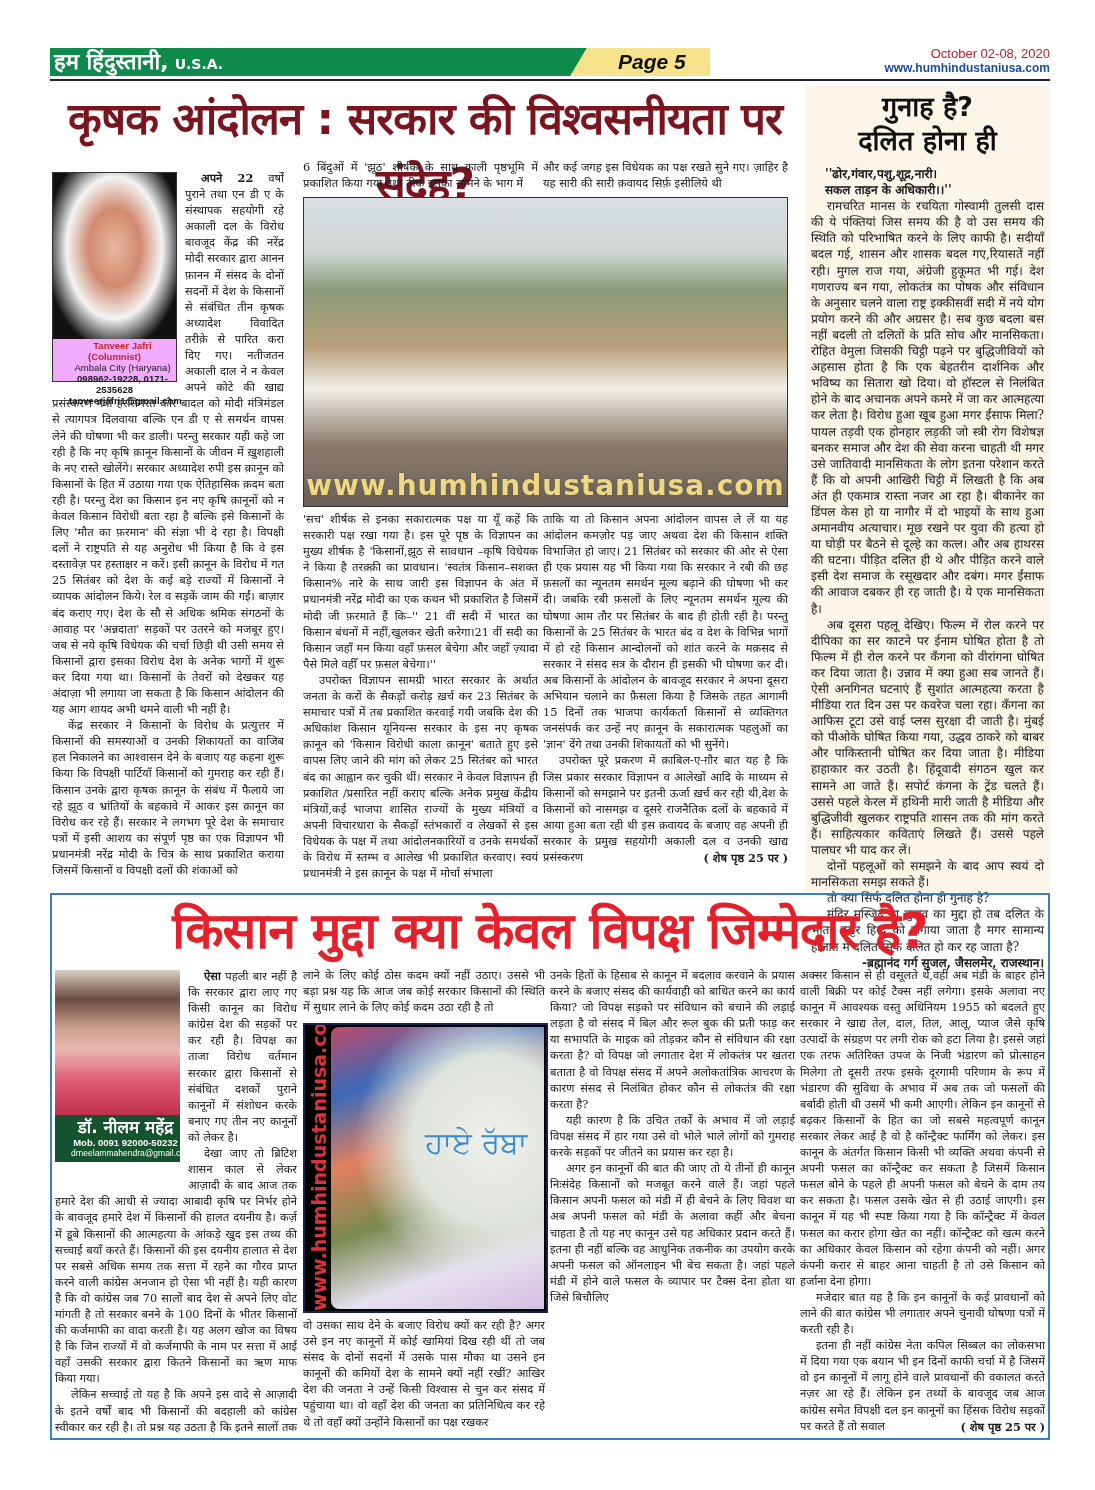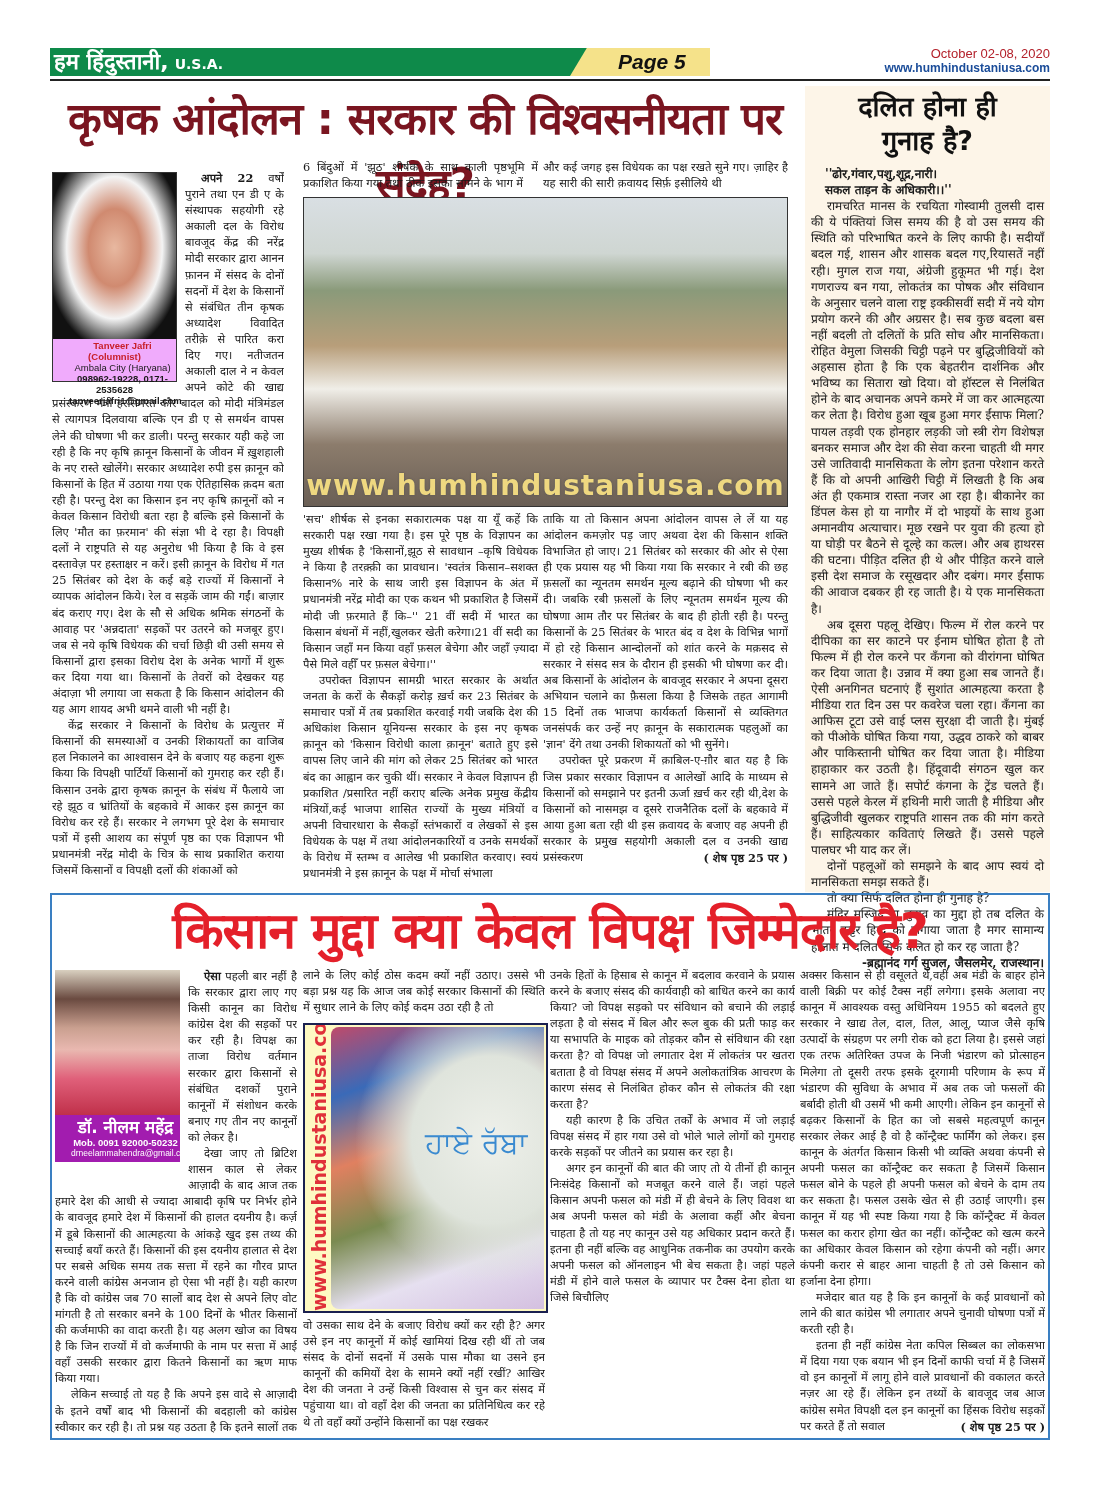--- a/index.html
+++ b/index.html
@@ -57,26 +57,26 @@
   .headline2 { position: absolute; left: 50px; top: 896px; width: 1000px; height: 70px; text-align: center; font-family: "DejaVu Sans", sans-serif; font-weight: bold; font-size: 50px; color: #e4202a; line-height: 70px; letter-spacing: -1px; }
 
   .d1 { left: 55px; top: 968px; width: 242px; height: 468px; }
   .d2t { left: 303px; top: 968px; width: 242px; height: 50px; }
   .d2 { left: 303px; top: 1318px; width: 242px; height: 118px; }
   .d3 { left: 550px; top: 968px; width: 245px; height: 468px; }
   .d4 { left: 800px; top: 968px; width: 245px; height: 468px; }
 
   .author2 { float: left; width: 125px; height: 205px; margin: 2px 8px 4px 0; }
   .author2 .photo { width: 100%; height: 145px; background: linear-gradient(180deg, #d9d0c0 0%, #6a4a40 20%, #caa090 40%, #e9b8b0 55%, #e0607a 75%, #c0304a 100%); }
-  .author2 .cap { background: #a21caf; color: #fff; text-align: center; font-family: "Liberation Sans", sans-serif; padding: 2px 0 3px; }
+  .author2 .cap { background: #14532d; color: #fff; text-align: center; font-family: "Liberation Sans", sans-serif; padding: 2px 0 3px; }
   .author2 .cap .name { font-family: "DejaVu Sans", sans-serif; font-size: 17px; font-weight: bold; line-height: 20px; }
   .author2 .cap .mob { font-size: 9.5px; font-weight: bold; line-height: 11px; }
   .author2 .cap .mail { font-size: 8.5px; line-height: 11px; }
 
-  .photo2 { position: absolute; left: 303px; top: 1023px; width: 245px; height: 290px; border: 2px solid #1a2050; background: #fef9c3; overflow: hidden; }
+  .photo2 { position: absolute; left: 303px; top: 1023px; width: 245px; height: 290px; border: 2px solid #1a2050; background: #000000; overflow: hidden; }
   .photo2 .img { position: absolute; left: 26px; top: 2px; right: 2px; bottom: 2px; border-radius: 8px 0 0 8px; background: radial-gradient(ellipse at 75% 40%, #eef0ea 0%, #dfe4dc 35%, transparent 60%), linear-gradient(160deg, #c04a6a 0%, #3a6ab8 20%, #e08060 40%, #7a8a50 60%, #e6e0f0 80%, #d4c0e0 100%); }
   .photo2 .bagtext { position: absolute; left: 120px; top: 100px; font-family: "DejaVu Sans", sans-serif; font-size: 30px; color: #3a8ad0; }
   .photo2 .vwm { position: absolute; left: 3px; top: 0; width: 22px; height: 100%; writing-mode: vertical-rl; transform: rotate(180deg); text-align: center; font-family: "DejaVu Sans", sans-serif; font-weight: bold; font-size: 19px; color: #e0303a; }
 </style>
 </head>
 <body>
 
 <div class="masthead">
   <div class="mast-green"></div>
   <div class="mast-title">
@@ -130,22 +130,22 @@
 <div class="col c3">
   <p class="noindent">ताकि या तो किसान अपना आंदोलन वापस ले लें या यह आंदोलन कमज़ोर पड़ जाए अथवा देश की किसान शक्ति विभाजित हो जाए। 21 सितंबर को सरकार की ओर से ऐसा ही एक प्रयास यह भी किया गया कि सरकार ने रबी की छह फ़सलों का न्यूनतम समर्थन मूल्य बढ़ाने की घोषणा भी कर दी। जबकि रबी फ़सलों के लिए न्यूनतम समर्थन मूल्य की घोषणा आम तौर पर सितंबर के बाद ही होती रही है। परन्तु किसानों के 25 सितंबर के भारत बंद व देश के विभिन्न भागों में हो रहे किसान आन्दोलनों को शांत करने के मक़सद से सरकार ने संसद सत्र के दौरान ही इसकी भी घोषणा कर दी। अब किसानों के आंदोलन के बावजूद सरकार ने अपना दूसरा अभियान चलाने का फ़ैसला किया है जिसके तहत आगामी 15 दिनों तक भाजपा कार्यकर्ता किसानों से व्यक्तिगत जनसंपर्क कर उन्हें नए क़ानून के सकारात्मक पहलुओं का 'ज्ञान' देंगे तथा उनकी शिकायतों को भी सुनेंगे।</p>
   <p>
     <span>उपरोक्त पूरे प्रकरण में क़ाबिल-ए-ग़ौर बात यह है कि जिस प्रकार सरकार विज्ञापन व आलेखों आदि के माध्यम से किसानों को समझाने पर इतनी ऊर्जा ख़र्च कर रही थी,देश के किसानों को नासमझ व दूसरे राजनैतिक दलों के बहकावे में आया हुआ बता रही थी इस क़वायद के बजाए वह अपनी ही सरकार के प्रमुख सहयोगी अकाली दल व उनकी खाद्य प्रसंस्करण</span>
     <span class="cont">( शेष पृष्ठ 25 पर )</span>
   </p>
 </div>
 
 <div class="sidebar">
   <div class="side-head">
+    <div>गुनाह है?</div>
     <div>दलित होना ही</div>
-    <div>गुनाह है?</div>
   </div>
   <div class="side-body">
     <p class="quote">''ढोर,गंवार,पशु,शूद्र,नारी।</p>
     <p class="quote">सकल ताड़न के अधिकारी।।''</p>
     <p>रामचरित मानस के रचयिता गोस्वामी तुलसी दास की ये पंक्तियां जिस समय की है वो उस समय की स्थिति को परिभाषित करने के लिए काफी है। सदीयाँ बदल गई, शासन और शासक बदल गए,रियासतें नहीं रही। मुगल राज गया, अंग्रेजी हुकूमत भी गई। देश गणराज्य बन गया, लोकतंत्र का पोषक और संविधान के अनुसार चलने वाला राष्ट्र इक्कीसवीं सदी में नये योग प्रयोग करने की और अग्रसर है। सब कुछ बदला बस नहीं बदली तो दलितों के प्रति सोच और मानसिकता। रोहित वेमुला जिसकी चिट्ठी पढ़ने पर बुद्धिजीवियों को अहसास होता है कि एक बेहतरीन दार्शनिक और भविष्य का सितारा खो दिया। वो हॉस्टल से निलंबित होने के बाद अचानक अपने कमरे में जा कर आत्महत्या कर लेता है। विरोध हुआ खूब हुआ मगर ईंसाफ मिला? पायल तड़वी एक होनहार लड़की जो स्त्री रोग विशेषज्ञ बनकर समाज और देश की सेवा करना चाहती थी मगर उसे जातिवादी मानसिकता के लोग इतना परेशान करते हैं कि वो अपनी आखिरी चिट्ठी में लिखती है कि अब अंत ही एकमात्र रास्ता नजर आ रहा है। बीकानेर का डिंपल केस हो या नागौर में दो भाइयों के साथ हुआ अमानवीय अत्याचार। मूछ रखने पर युवा की हत्या हो या घोड़ी पर बैठने से दूल्हे का कत्ल। और अब हाथरस की घटना। पीड़ित दलित ही थे और पीड़ित करने वाले इसी देश समाज के रसूखदार और दबंग। मगर ईंसाफ की आवाज दबकर ही रह जाती है। ये एक मानसिकता है।</p>
     <p>अब दूसरा पहलू देखिए। फिल्म में रोल करने पर दीपिका का सर काटने पर ईनाम घोषित होता है तो फिल्म में ही रोल करने पर कँगना को वीरांगना घोषित कर दिया जाता है। उन्नाव में क्या हुआ सब जानते हैं। ऐसी अनगिनत घटनाएं हैं सुशांत आत्महत्या करता है मीडिया रात दिन उस पर कवरेज चला रहा। कँगना का आफिस टूटा उसे वाई प्लस सुरक्षा दी जाती है। मुंबई को पीओके घोषित किया गया, उद्धव ठाकरे को बाबर और पाकिस्तानी घोषित कर दिया जाता है। मीडिया हाहाकार कर उठती है। हिंदूवादी संगठन खुल कर सामने आ जाते हैं। सपोर्ट कंगना के ट्रेंड चलते हैं। उससे पहले केरल में हथिनी मारी जाती है मीडिया और बुद्धिजीवी खुलकर राष्ट्रपति शासन तक की मांग करते हैं। साहित्यकार कविताएं लिखते हैं। उससे पहले पालघर भी याद कर लें।</p>
     <p>दोनों पहलूओं को समझने के बाद आप स्वयं दो मानसिकता समझ सकते हैं।</p>
     <p>तो क्या सिर्फ दलित होना ही गुनाह है?</p>
     <p>मंदिर मस्जिद या चुनाव का मुद्दा हो तब दलित के भीतर कट्टर हिन्दू को जगाया जाता है मगर सामान्य हालात में दलित सिर्फ दलित हो कर रह जाता है?</p>
     <p class="sign">-ब्रह्मानंद गर्ग सुजल, जैसलमेर, राजस्थान।</p>

